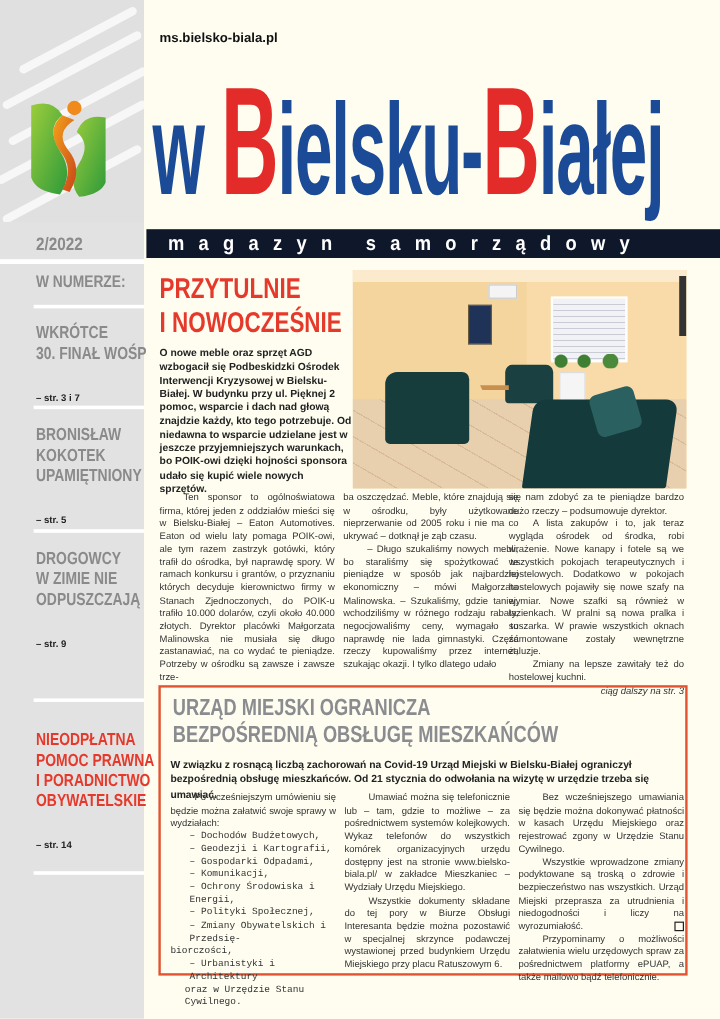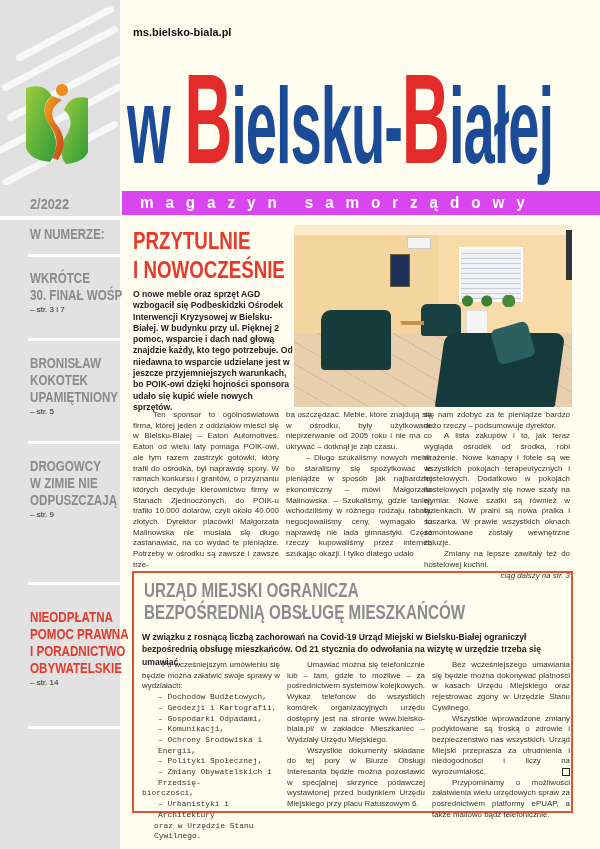--- a/index.html
+++ b/index.html
@@ -15,29 +15,29 @@
   .topline { position: absolute; left: 133px; top: 26px; width: 460px; height: 16px; }
   .site-url { position: absolute; left: 0; top: 0; font-size: 11px; font-weight: bold; color: #111; }
   .issue-line { position: absolute; right: 0; top: 2px; font-size: 7.4px; color: #222; letter-spacing: -0.1px; }
 
   .masthead { position: absolute; left: 127px; top: 56px; width: 470px; height: 125px; white-space: nowrap;
     font-family: "Liberation Sans", sans-serif; font-weight: bold; color: #1b4a97; font-size: 108px; line-height: 125px;
     transform: scaleX(0.52); transform-origin: left center; letter-spacing: -2px; }
   .masthead .red { color: #e32b2a; font-size: 128px; }
 
   .issue-no { position: absolute; left: 30px; top: 195px; font-size: 15px; font-weight: bold; color: #8a8a8a; transform: scaleX(0.85); transform-origin: left; }
-  .mag-bar { position: absolute; left: 122px; top: 191px; width: 478px; height: 24px; background: #d946ef; }
+  .mag-bar { position: absolute; left: 122px; top: 191px; width: 478px; height: 24px; background: #0f172a; }
   .mag-bar span { display: block; color: #fff; font-size: 17px; font-weight: bold; letter-spacing: 13.2px; line-height: 23px; padding-left: 20px; white-space: nowrap; transform: scaleX(0.9); transform-origin: left; }
   .rule-top { position: absolute; left: 0; top: 216px; width: 120px; height: 4px; background: #fff; }
 
   .toc-head { position: absolute; left: 30px; top: 226px; font-size: 14px; font-weight: bold; color: #8a8a8a; transform: scaleX(0.82); transform-origin: left; white-space: nowrap; }
   .toc-item { position: absolute; left: 30px; width: 110px; }
   .toc-title { font-size: 14.5px; font-weight: bold; color: #8a8a8a; line-height: 17px; transform: scaleX(0.8); transform-origin: left; white-space: nowrap; }
   .toc-title.red { color: #e53a2b; }
-  .toc-page { font-size: 8px; font-weight: normal; color: #222; margin-top: 1px; }
+  .toc-page { font-size: 8px; font-weight: bold; color: #222; margin-top: 23px; }
   .toc-rule { position: absolute; left: 28px; width: 92px; height: 3px; background: #fff; }
 
   .main-title { position: absolute; left: 133px; top: 226px; font-size: 24px; font-weight: bold; color: #e53a2b; line-height: 29px; transform: scaleX(0.78); transform-origin: left; white-space: nowrap; }
 
   .lead { position: absolute; left: 133px; top: 289px; width: 160px; font-size: 8.6px; font-weight: bold; line-height: 11.3px; color: #222; }
 
   .photo { position: absolute; left: 294px; top: 225px; width: 278px; height: 182px; overflow: hidden; background: #f6d8a3; }
   .photo .wall-l { position: absolute; left: 0; top: 0; width: 145px; height: 120px; background: #f5d59e; }
   .photo .wall-r { position: absolute; left: 145px; top: 0; width: 133px; height: 120px; background: #f8dba8; }
   .photo .ceiling { position: absolute; left: 0; top: 0; width: 278px; height: 10px; background: #fbebcc; }

